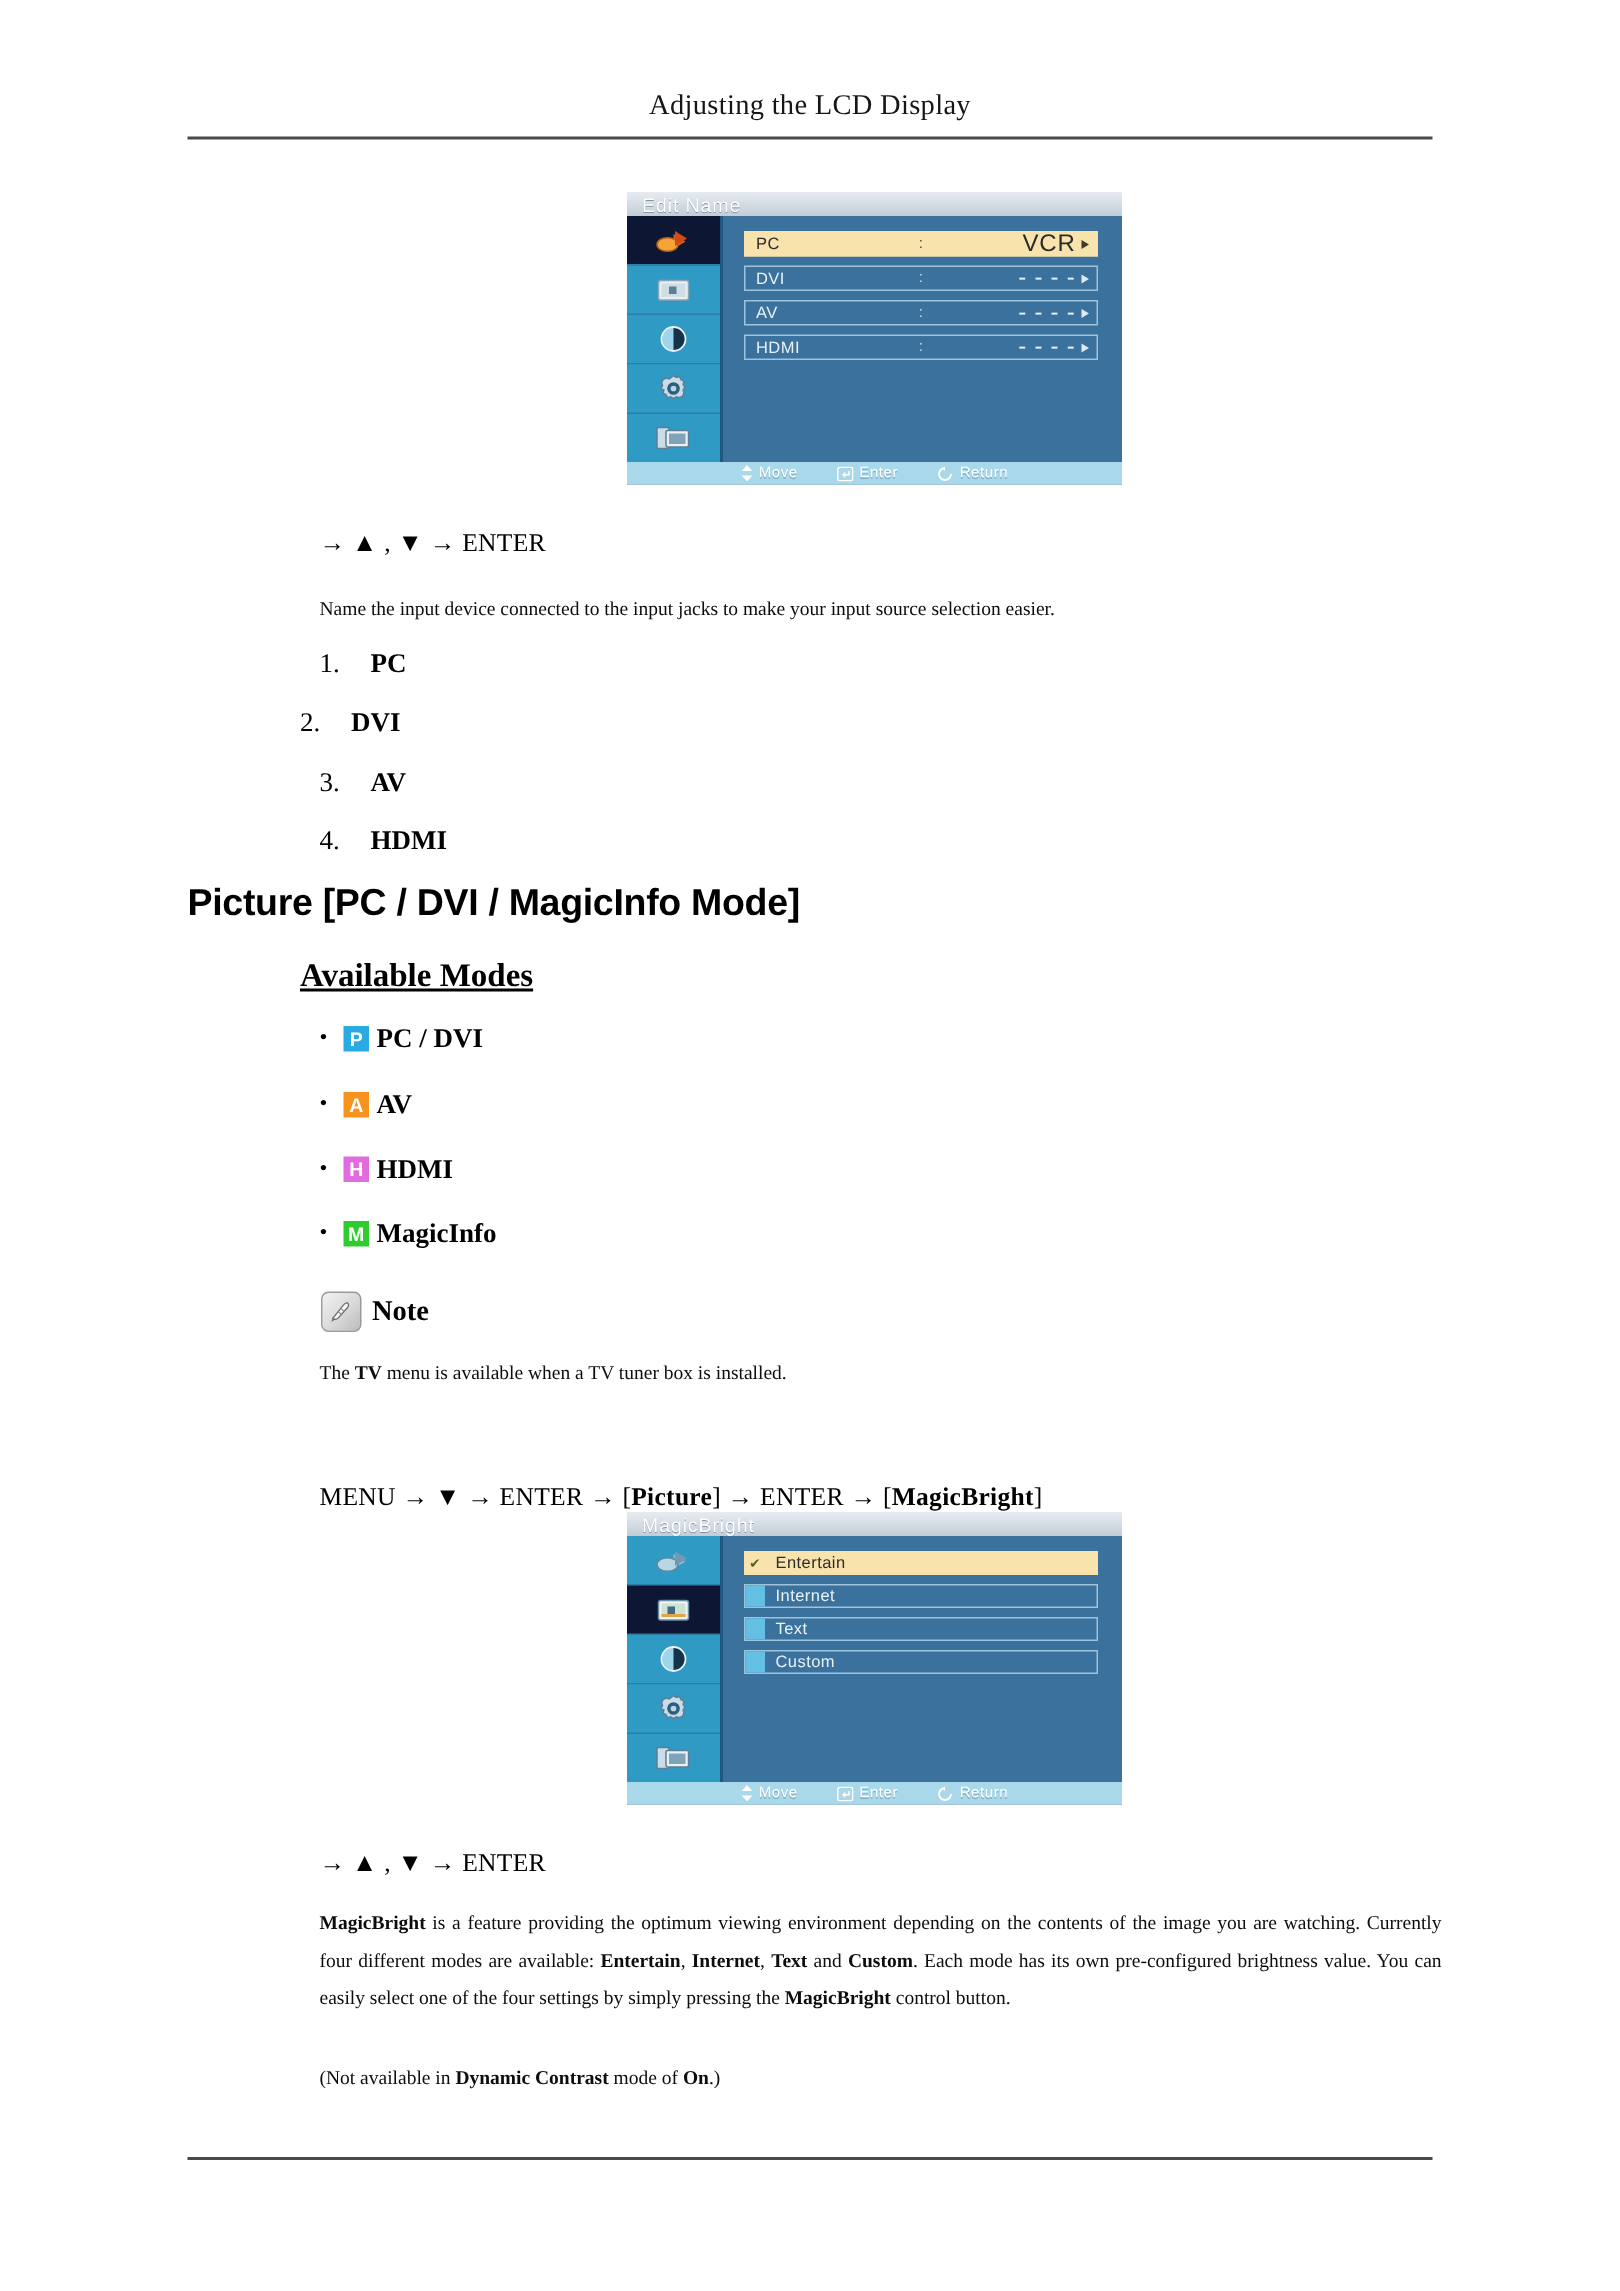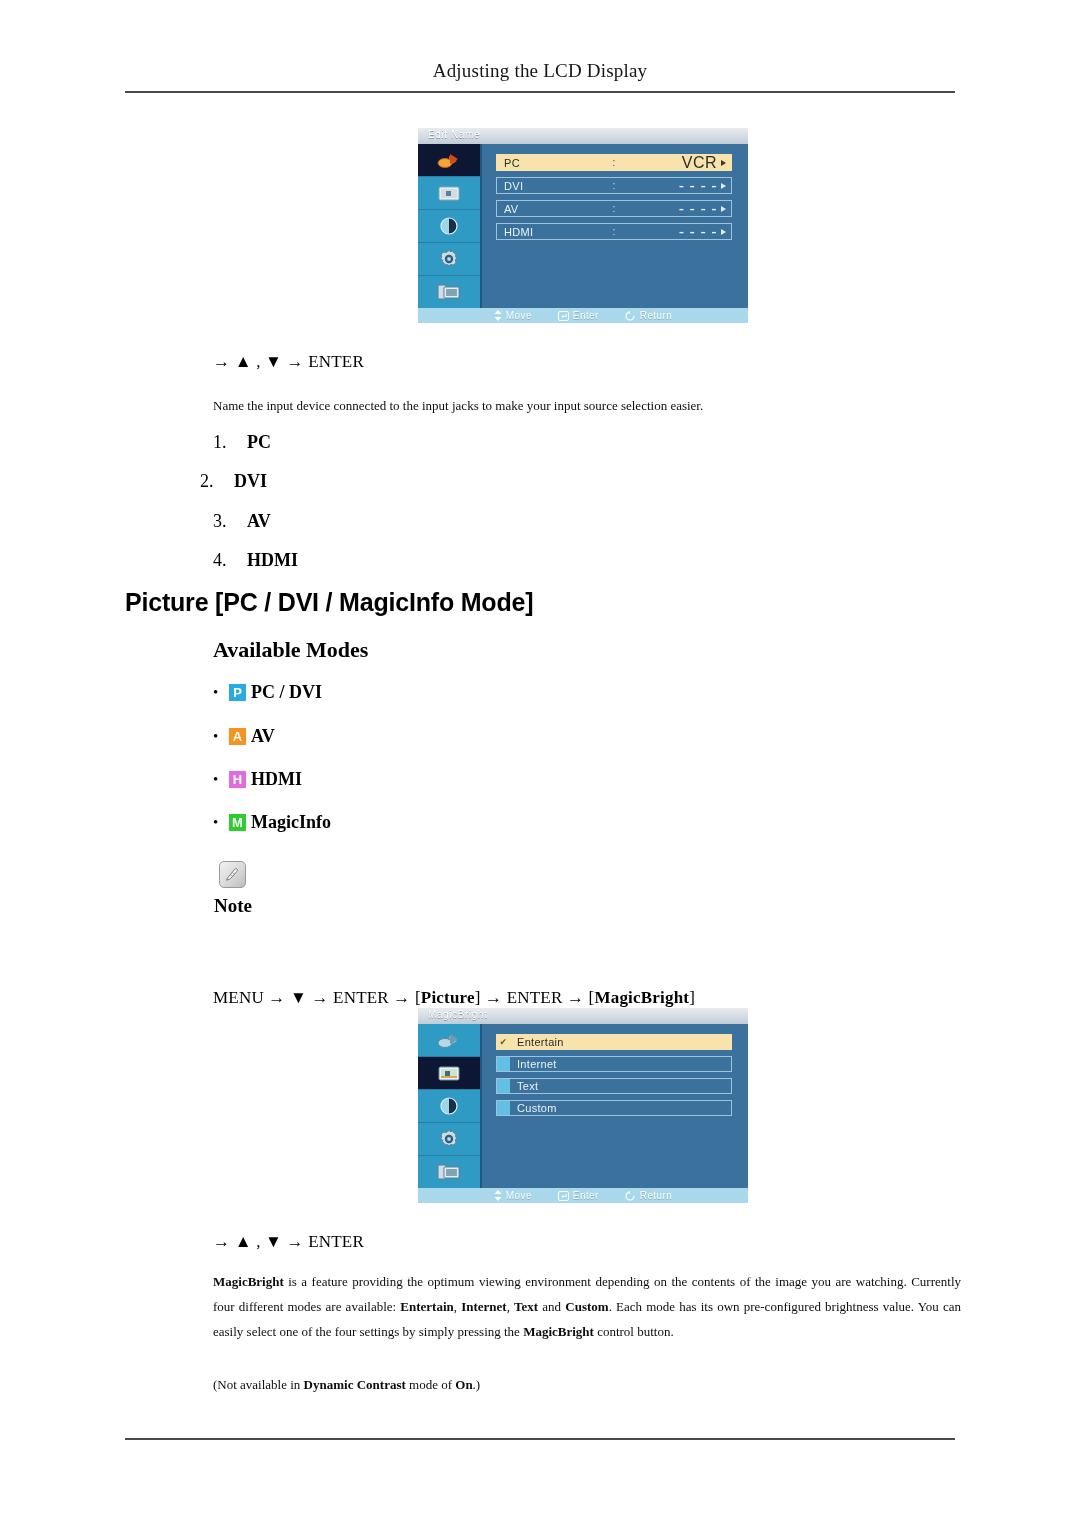--- a/index.html
+++ b/index.html
@@ -54,21 +54,21 @@
   }
   .osd-titlebar {
     height: 16px;
     background: linear-gradient(to bottom, #e7ecf1 0%, #d3dbe3 55%, #c3ccd6 100%);
     position: relative;
   }
   .osd-title {
     position: absolute;
     left: 10px;
     top: 1px;
-    font-size: 10px;
+    font-size: 13px;
     color: #ffffff;
     text-shadow: 0 1px 0 rgba(90,110,130,.65);
     letter-spacing: .6px;
   }
   .osd-body {
     position: relative;
     display: flex;
     height: 164px;
     background: #3b719d;
   }
@@ -251,21 +251,20 @@
   .badge-pair { display: inline-block; vertical-align: -3px; font-size: 0; }
   .badge-pair .badge { vertical-align: top; }
 
   .note-wrap {
     position: absolute;
     display: flex;
     align-items: center;
     gap: 7px;
     font-size: 19px;
     font-weight: bold;
-    flex-direction: column;
   }
   .note-icon {
     width: 25px;
     height: 25px;
     border-radius: 5px;
     background: linear-gradient(135deg, #f2f2f2 0%, #d9d9d9 55%, #bcbcbc 100%);
     border: 1px solid #9a9a9a;
     display: flex;
     align-items: center;
     justify-content: center;
@@ -383,21 +382,21 @@
     <span class="n">2.</span><span class="t">DVI</span>
   </div>
   <div class="num-item" style="left:213px; top:511px;">
     <span class="n">3.</span><span class="t">AV</span>
   </div>
   <div class="num-item" style="left:213px; top:550px;">
     <span class="n">4.</span><span class="t">HDMI</span>
   </div>
 
   <div class="h1" style="left:125px; top:588px;">Picture [PC / DVI / MagicInfo Mode]</div>
-  <div class="h2" style="left:213px; top:637px;">Available Modes</div>
+  <div class="h2" style="left:200px; top:637px;text-decoration:underline;">Available Modes</div>
 
   <div class="bullet" style="left:213px; top:682px;">
     <span class="dot">•</span>
     <span class="badge" id="badge-p" style="background: rgb(41, 171, 226);">P</span>
     <span style="margin-left:5px;">PC / DVI</span>
   </div>
   <div class="bullet" style="left:213px; top:726px;">
     <span class="dot">•</span>
     <span class="badge" id="badge-a" style="background: rgb(247, 147, 30);">A</span>
     <span style="margin-left:5px;">AV</span>
@@ -416,20 +415,23 @@
   <div class="note-wrap" style="left:214px; top:861px;">
     <span class="note-icon">
       <svg width="17" height="17" viewBox="0 0 17 17">
         <path d="M12.5 2.5 C13.6 3.4 13.7 4.6 12.6 5.8 L6.5 12.6 C5.6 13.6 4.3 13.8 3.4 13.1 L3 12.8 L10.6 3.3 Z" fill="#f6f6f6" stroke="#6e6e6e" stroke-width=".9"></path>
         <path d="M4.2 13.4 L2.6 14.4 L3.1 12.6" fill="#cfcfcf" stroke="#6e6e6e" stroke-width=".8"></path>
         <path d="M6.6 8.6 L9.2 10.7 M8.3 6.4 L10.9 8.5" stroke="#8a8a8a" stroke-width=".8"></path>
       </svg>
     </span>
     <span>Note</span>
   </div>
+  <div class="para" style="left:213px; top:902px; width:745px;">
+    <span>The </span><b>TV</b><span> menu is available when a TV tuner box is installed.</span>
+  </div>
 
 
   <div class="keyline" style="left:213px; top:988px;">
     MENU → ▼ → ENTER → [<b>Picture</b>] → ENTER → [<b>MagicBright</b>]
   </div>
 
   <div class="osd" id="osd2" style="left:418px; top:1008px;">
     <div class="osd-titlebar">
       <span class="osd-title">MagicBright</span>
     </div>

